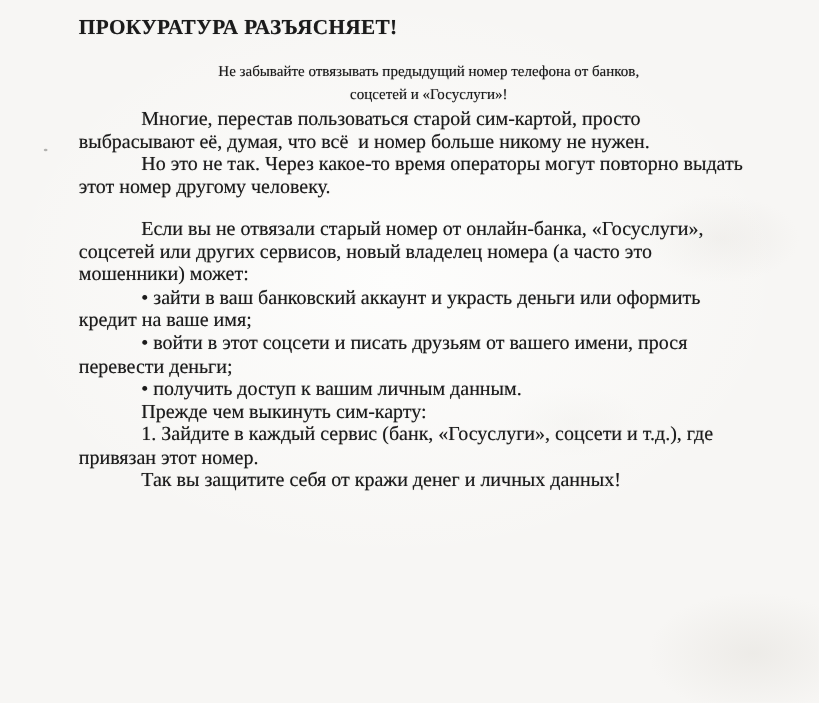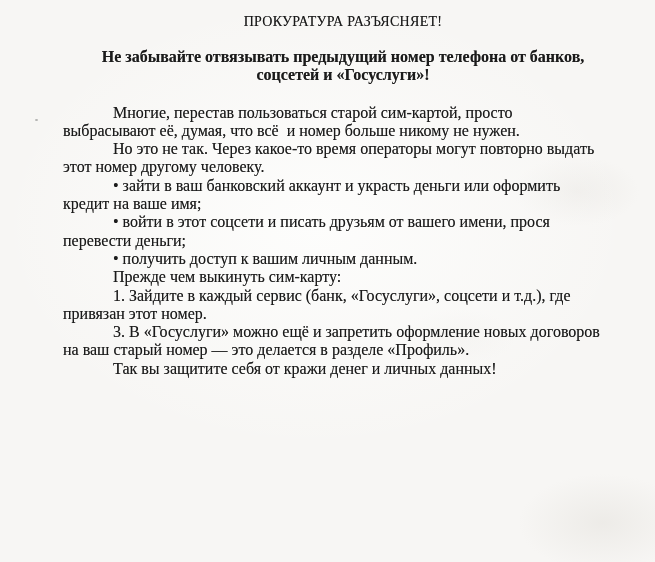--- a/index.html
+++ b/index.html
@@ -23,44 +23,43 @@
   .doc {
     position: absolute;
     left: 63px;
     top: 13px;
     width: 560px;
   }
   .doc-text {
     text-shadow: 0 0 0.6px rgba(25,25,25,0.55);
   }
   .doc-title {
-    text-align: center;
-    font-weight: normal;
-    font-size: 14px;
+    font-weight: bold;
+    font-size: 17px;
     line-height: 18px;
     letter-spacing: 0.3px;
     white-space: pre-wrap;
   }
   .doc-subtitle {
     text-align: center;
-    font-weight: bold;
-    font-size: 16px;
+    font-weight: normal;
+    font-size: 12px;
     line-height: 18.3px;
     margin-top: 17px;
     white-space: pre-wrap;
   }
   .para {
     font-size: 16px;
     line-height: 18.3px;
     text-indent: 50px;
     white-space: pre-wrap;
     margin: 0;
   }
   .para.first {
-    margin-top: 19px;
+    margin-top: 2px;
   }
   .para.gap {
     margin-top: 15px;
   }
   .scan-speck {
     position: absolute;
     left: 35px;
     top: 119px;
     width: 3px;
     height: 2px;
@@ -77,24 +76,25 @@
 <div class="doc">
   <div class="doc-title doc-text">ПРОКУРАТУРА РАЗЪЯСНЯЕТ!</div>
 
   <div class="doc-subtitle doc-text">Не забывайте отвязывать предыдущий номер телефона от банков,
 соцсетей и «Госуслуги»!</div>
 
   <p class="para first doc-text">Многие, перестав пользоваться старой сим-картой, просто
 выбрасывают её, думая, что всё  и номер больше никому не нужен.</p>
   <p class="para doc-text">Но это не так. Через какое-то время операторы могут повторно выдать
 этот номер другому человеку.</p>
+  <p class="para gap doc-text">Если вы не отвязали старый номер от онлайн-банка, «Госуслуги»,
+соцсетей или других сервисов, новый владелец номера (а часто это
+мошенники) может:</p>
   <p class="para doc-text">• зайти в ваш банковский аккаунт и украсть деньги или оформить
 кредит на ваше имя;</p>
   <p class="para doc-text">• войти в этот соцсети и писать друзьям от вашего имени, прося
 перевести деньги;</p>
   <p class="para doc-text">• получить доступ к вашим личным данным.</p>
   <p class="para doc-text">Прежде чем выкинуть сим-карту:</p>
   <p class="para doc-text">1. Зайдите в каждый сервис (банк, «Госуслуги», соцсети и т.д.), где
 привязан этот номер.</p>
-  <p class="para doc-text">3. В «Госуслуги» можно ещё и запретить оформление новых договоров
-на ваш старый номер — это делается в разделе «Профиль».</p>
   <p class="para doc-text">Так вы защитите себя от кражи денег и личных данных!</p>
 </div>
 
 </body></html>

